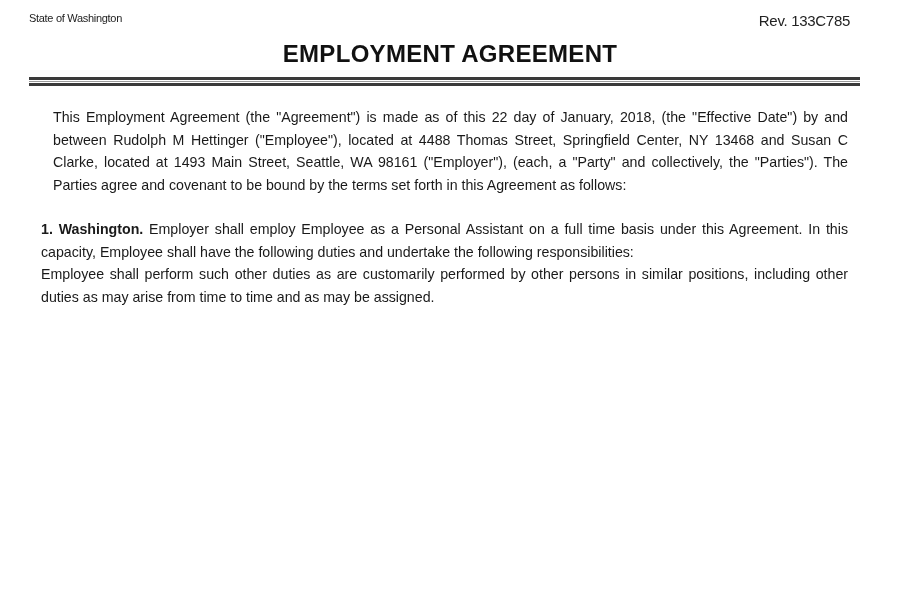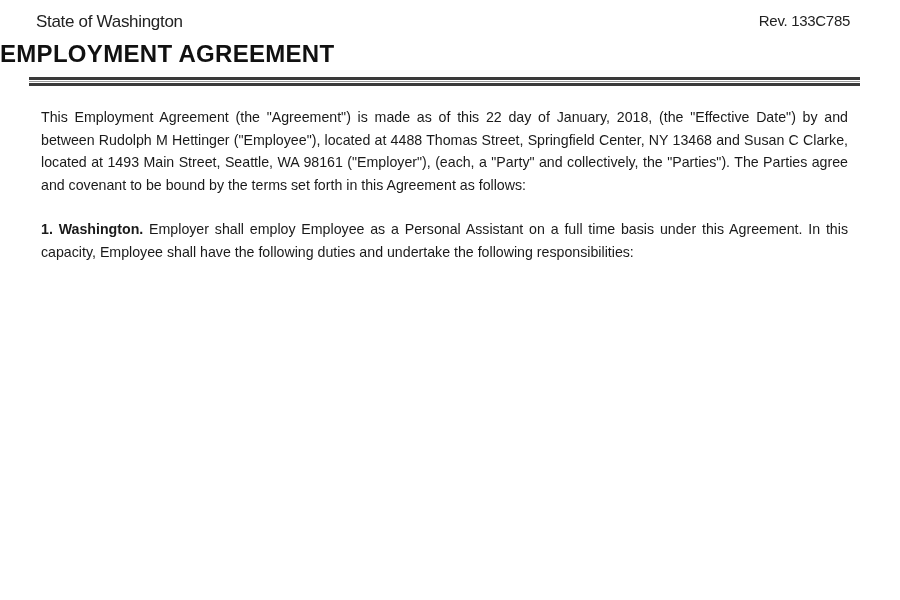--- a/index.html
+++ b/index.html
@@ -1,28 +1,28 @@
 <!DOCTYPE html>
 <html><head>
 <meta charset="utf-8">
 <style>
   html, body { margin:0; padding:0; background:#ffffff; }
   body { width:900px; height:600px; overflow:hidden; position:relative;
          font-family:"Liberation Sans", sans-serif; color:#1a1a1a; }
-  .hdr-left { position:absolute; left:36px; top:12px; font-size:17px; letter-spacing:-0.3px; color:#222; }
+  .hdr-left { position:absolute; left:29px; top:12px; font-size:11px; letter-spacing:-0.3px; color:#222; }
   .hdr-right { position:absolute; right:50px; top:12px; font-size:15px; letter-spacing:-0.3px; color:#222; }
-  .title { position:absolute; left:0; width:900px; top:40px; text-align:left;
+  .title { position:absolute; left:0; width:900px; top:40px; text-align:center;
            font-size:24px; font-weight:bold; letter-spacing:0.3px; color:#111; }
   .rule { position:absolute; left:29px; width:831px; top:77px; height:9px; }
   .rule .l1 { position:absolute; left:0; right:0; top:0; height:3px; background:#3a3a3a; }
   .rule .l2 { position:absolute; left:0; right:0; top:4px; height:1px; background:#9a9a9a; }
   .rule .l3 { position:absolute; left:0; right:0; top:6px; height:3px; background:#3a3a3a; }
   .body { position:absolute; left:41px; width:807px; top:106px; font-size:14.2px; line-height:22.5px; }
   .p { text-align:justify; margin:0; }
-  .intro { margin-bottom:22px; }
+  .intro { margin-bottom:22px;margin-left:12px; }
   .sec-title { font-weight:bold; }
   ul.duties { list-style:none; margin:18px 0 12px 0; padding:0 0 0 48px; }
   ul.duties li { position:relative; padding-left:30px; line-height:22px; }
   ul.duties li::before { content:"\2022"; position:absolute; left:0; top:0; font-size:12px; }
   .gap { height:22px; }
 </style>
 </head>
 <body>
 
 <div class="hdr-left">State of Washington</div>
@@ -38,20 +38,21 @@
 
 <div class="body">
   <p class="p intro">This Employment Agreement (the "Agreement") is made as of this 22 day of January, 2018, (the "Effective Date") by and between Rudolph M Hettinger ("Employee"), located at 4488 Thomas Street, Springfield Center, NY 13468 and Susan C Clarke, located at 1493 Main Street, Seattle, WA 98161 ("Employer"), (each, a "Party" and collectively, the "Parties"). The Parties agree and covenant to be bound by the terms set forth in this Agreement as follows:</p>
 
   <div>
     <p class="p">
       <span class="sec-title">1.</span>
       <span class="sec-title">Washington.</span>
       <span>Employer shall employ Employee as a Personal Assistant on a full time  basis under this Agreement. In this capacity, Employee shall have the following duties and undertake the following responsibilities:</span>
     </p>
+    <p class="p">Employee shall perform such other duties as are customarily performed by other persons in similar positions, including other duties as may arise from time to time and as may be assigned.</p>
   </div>
 
   <div class="gap"></div>
 
 
   <div class="gap"></div>
 
 </div>
 
 </body></html>

